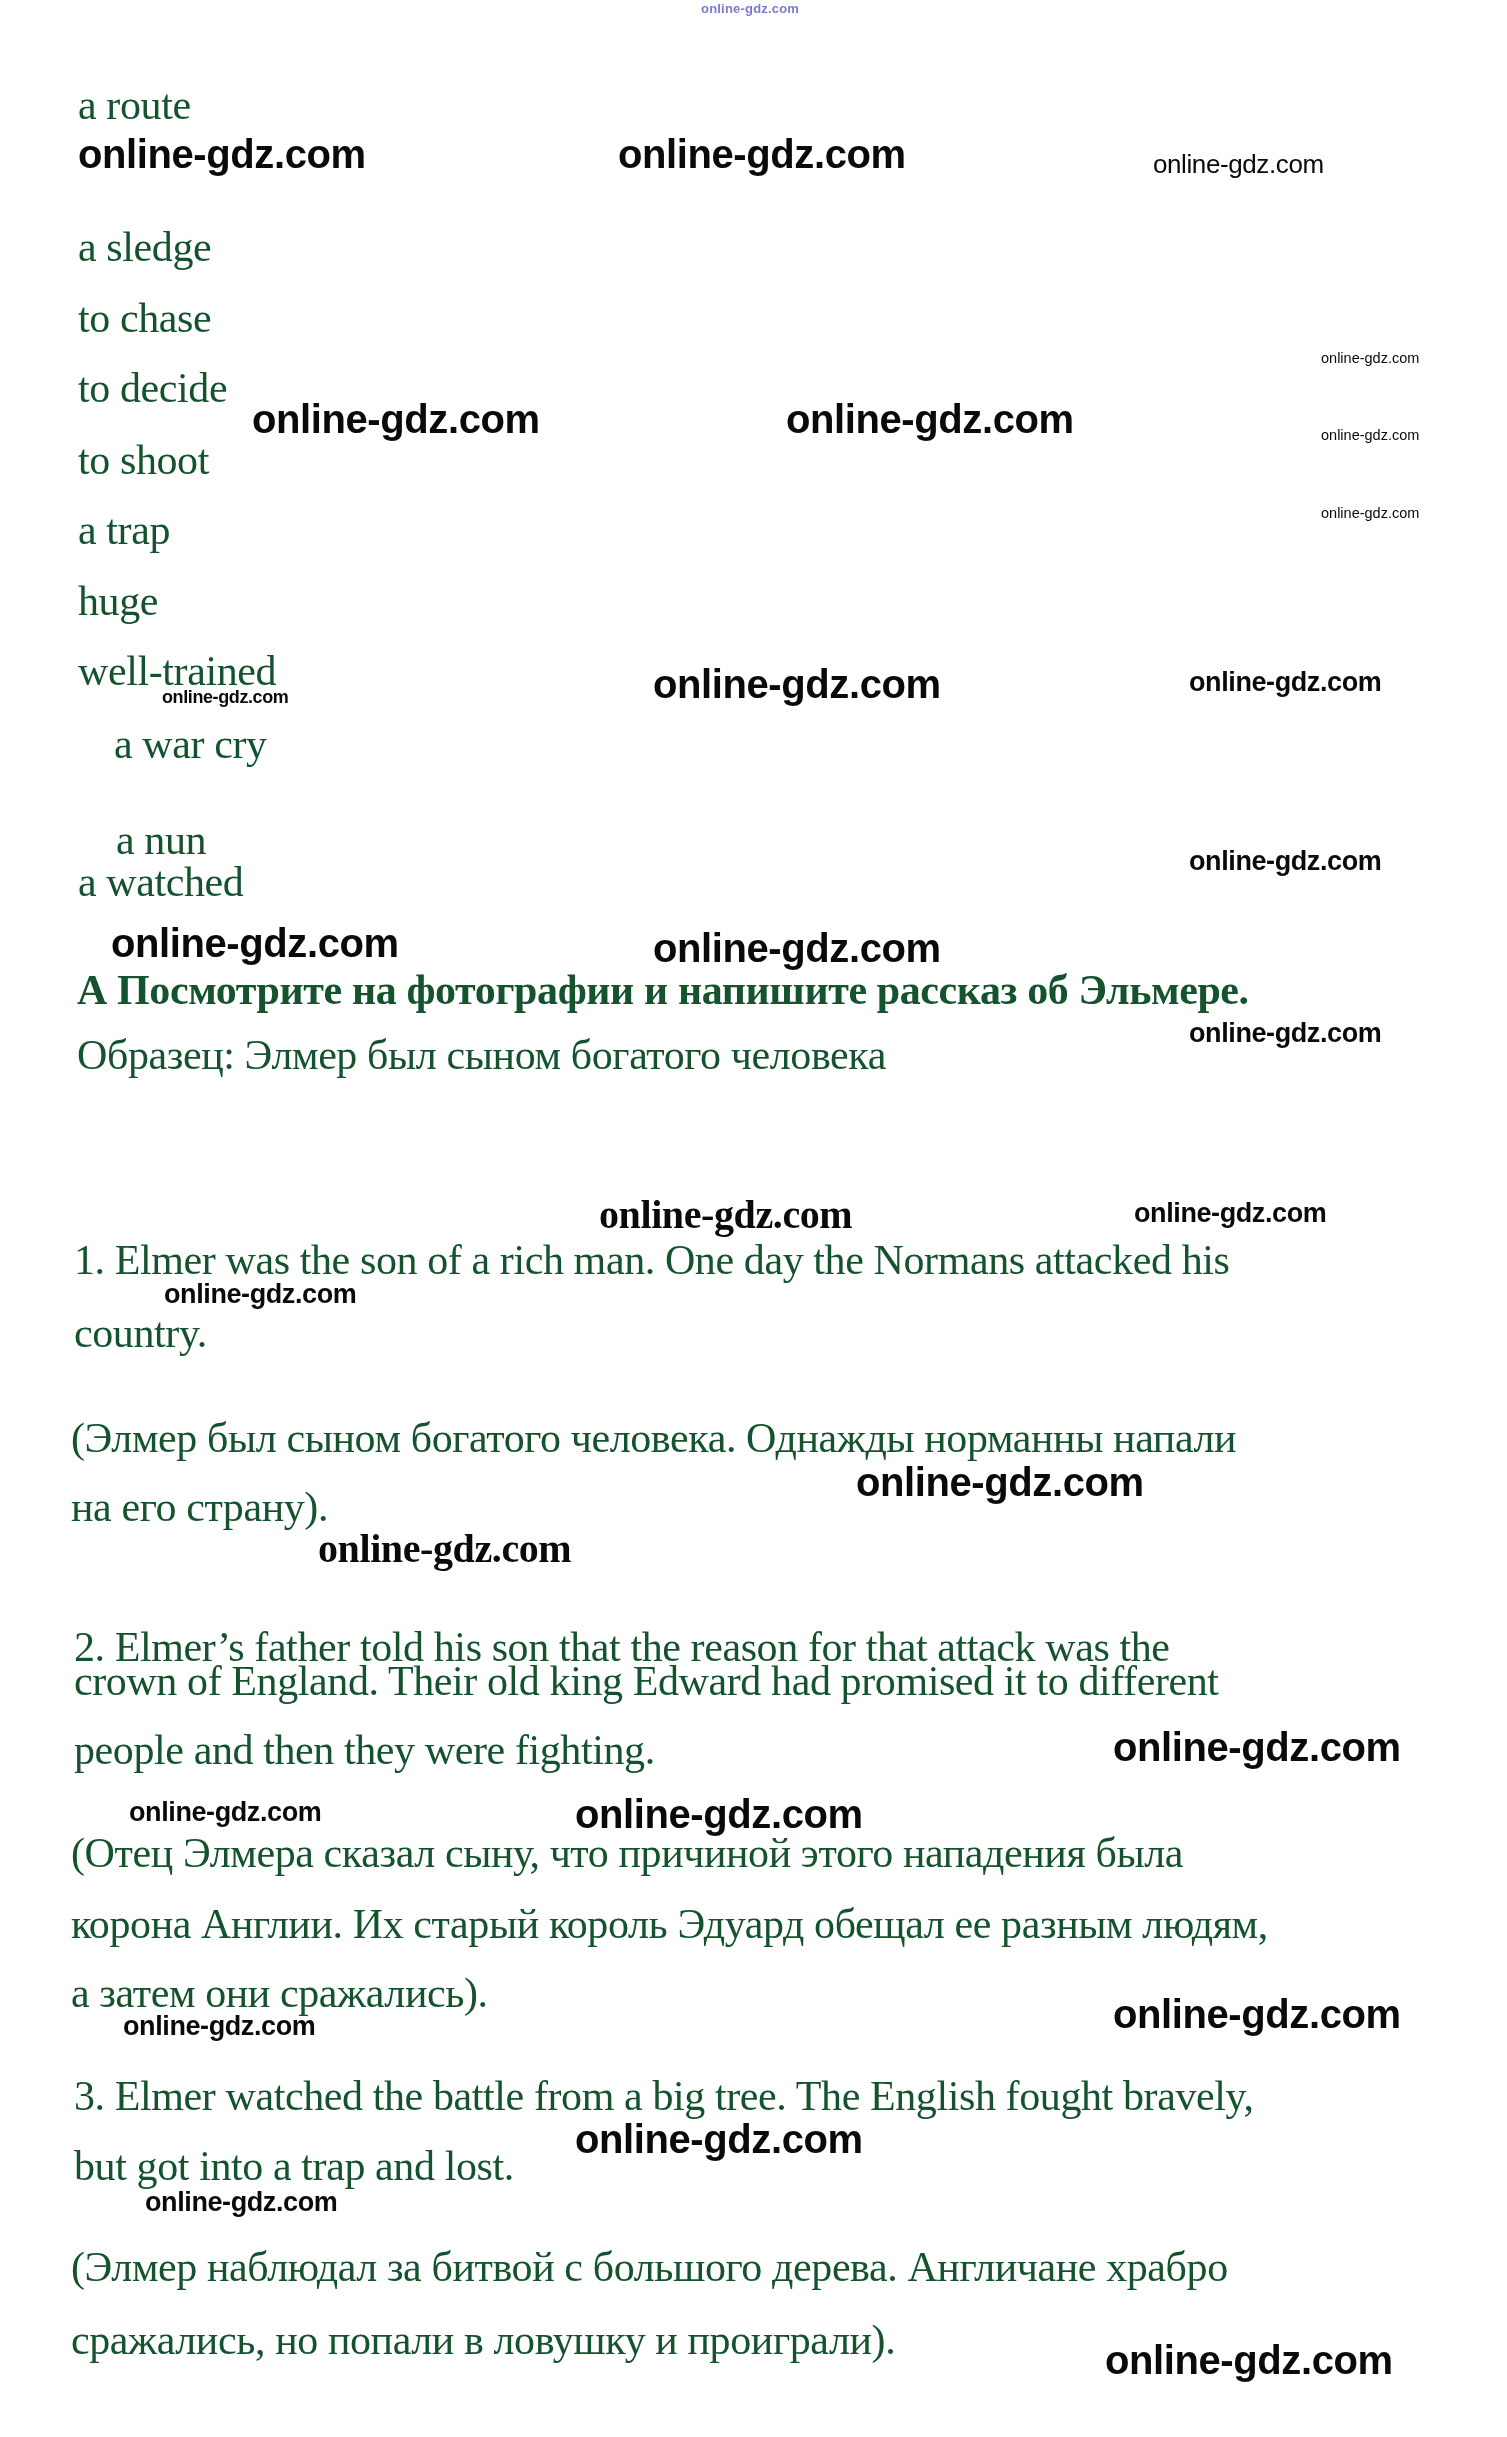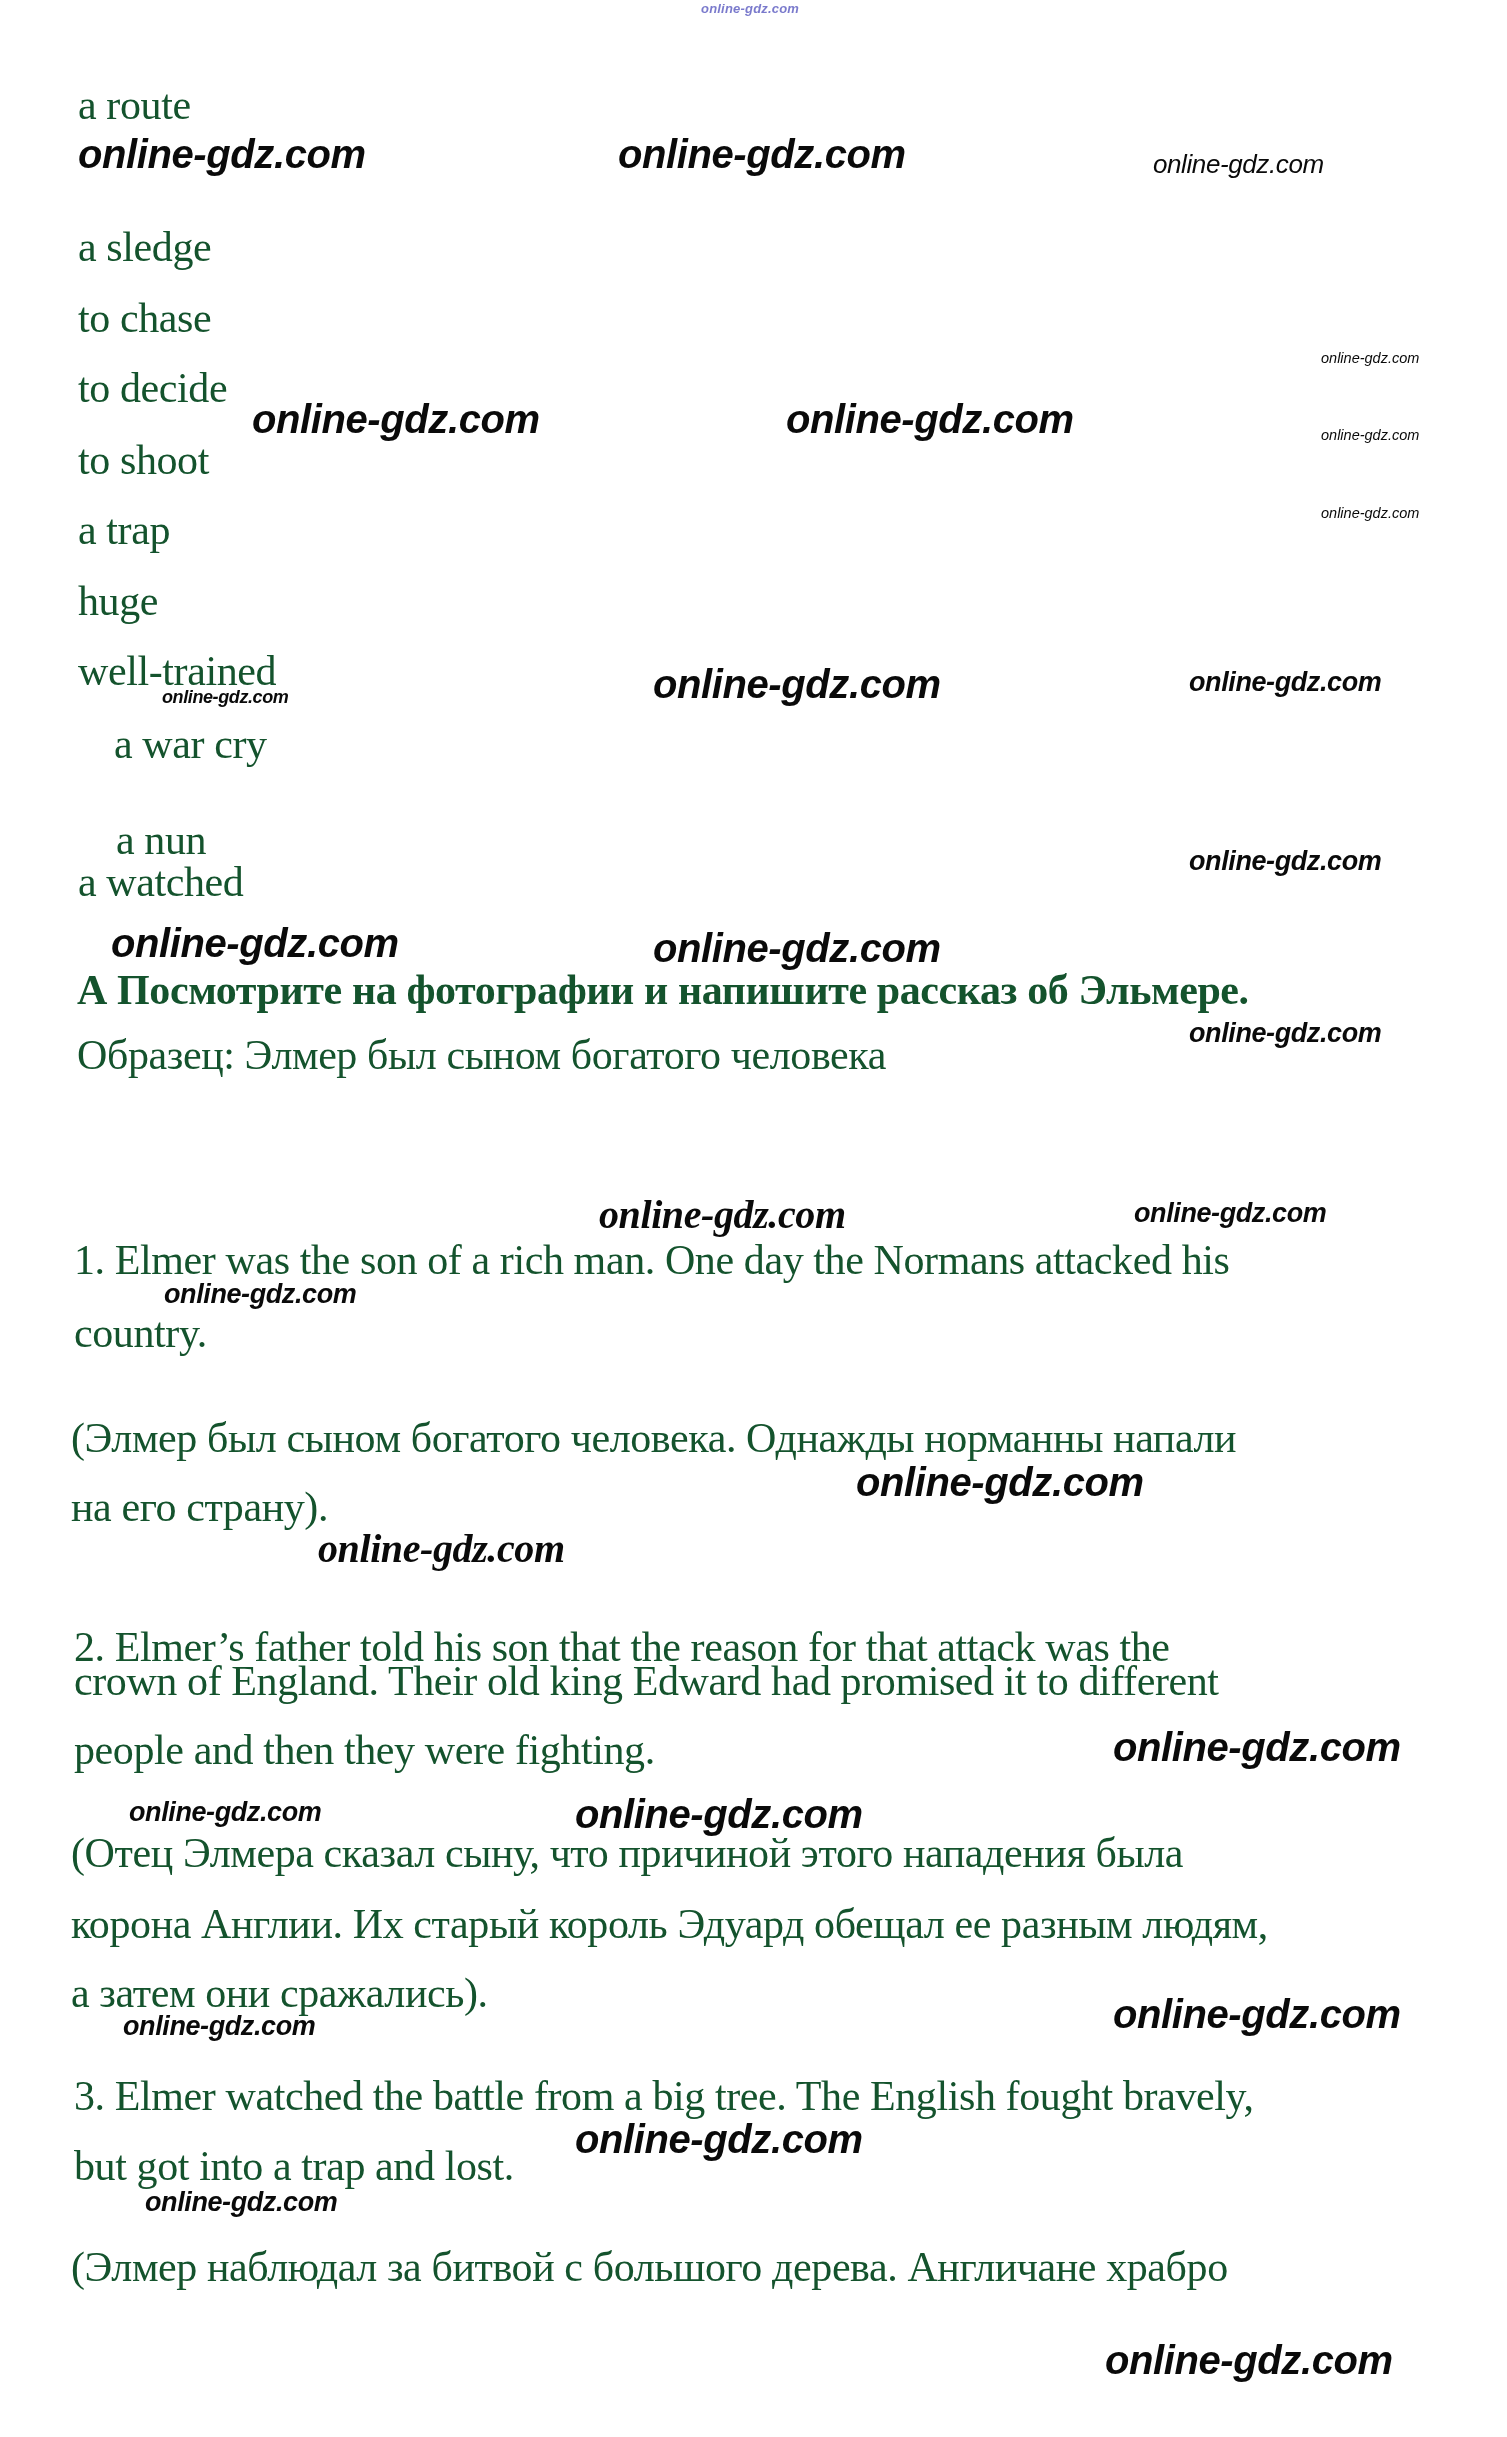--- a/index.html
+++ b/index.html
@@ -23,21 +23,20 @@
   }
   .line.heading { font-weight: 700; }
   
   .wm {
     position: absolute;
     font-family: "Liberation Sans", sans-serif;
     color: #0a0a0a;
     white-space: nowrap;
     letter-spacing: -0.4px;
     line-height: 1.1;
-    font-style: italic;
   }
   .wm.big      { font-size: 40px; font-weight: 700; }
   .wm.bigserif { font-size: 40px; font-weight: 700; font-family: "Liberation Serif", serif; }
   .wm.med      { font-size: 27px; font-weight: 600; }
   .wm.medlight { font-size: 26px; font-weight: 400; }
   .wm.sm2      { font-size: 18px; font-weight: 600; }
   .wm.xs       { font-size: 14.5px; font-weight: 400; letter-spacing: 0; }
   .wm.tiny     { font-size: 13px; font-weight: 600; letter-spacing: 0.2px; opacity: 0.8; }
 </style>
 </head>
@@ -63,20 +62,21 @@
     <div class="line" style="left: 71px; top: 1484px;">на его страну).</div>
     <div class="line" style="left: 74px; top: 1587px; margin-top: 37px;">2. Elmer’s father told his son that the reason for that attack was the</div>
     <div class="line" style="left: 74px; top: 1658px;">crown of England. Their old king Edward had promised it to different</div>
     <div class="line" style="left: 74px; top: 1727px;">people and then they were fighting.</div>
     <div class="line" style="left: 71px; top: 1830px;">(Отец Элмера сказал сыну, что причиной этого нападения была</div>
     <div class="line" style="left: 71px; top: 1901px;">корона Англии. Их старый король Эдуард обещал ее разным людям,</div>
     <div class="line" style="left: 71px; top: 1970px;">а затем они сражались).</div>
     <div class="line" style="left: 74px; top: 2073px;">3. Elmer watched the battle from a big tree. The English fought bravely,</div>
     <div class="line" style="left: 74px; top: 2143px;">but got into a trap and lost.</div>
     <div class="line" style="left: 71px; top: 2244px;">(Элмер наблюдал за битвой с большого дерева. Англичане храбро</div>
+    <div class="line" style="left: 71px; top: 2317px;">сражались, но попали в ловушку и проиграли).</div>
     <div class="wm tiny" style="left: 701px; top: 1.6px; color: rgb(90, 90, 192);">online-gdz.com</div>
     <div class="wm big" style="left: 78px; top: 132px; color: rgb(10, 10, 10);">online-gdz.com</div>
     <div class="wm big" style="left: 618px; top: 132px; color: rgb(10, 10, 10);">online-gdz.com</div>
     <div class="wm medlight" style="left: 1153px; top: 150px; color: rgb(10, 10, 10);">online-gdz.com</div>
     <div class="wm xs" style="left: 1321px; top: 351px; color: rgb(10, 10, 10);">online-gdz.com</div>
     <div class="wm big" style="left: 252px; top: 397px; color: rgb(10, 10, 10);">online-gdz.com</div>
     <div class="wm big" style="left: 786px; top: 397px; color: rgb(10, 10, 10);">online-gdz.com</div>
     <div class="wm xs" style="left: 1321px; top: 428px; color: rgb(10, 10, 10);">online-gdz.com</div>
     <div class="wm xs" style="left: 1321px; top: 506px; color: rgb(10, 10, 10);">online-gdz.com</div>
     <div class="wm big" style="left: 653px; top: 662px; color: rgb(10, 10, 10);">online-gdz.com</div>

